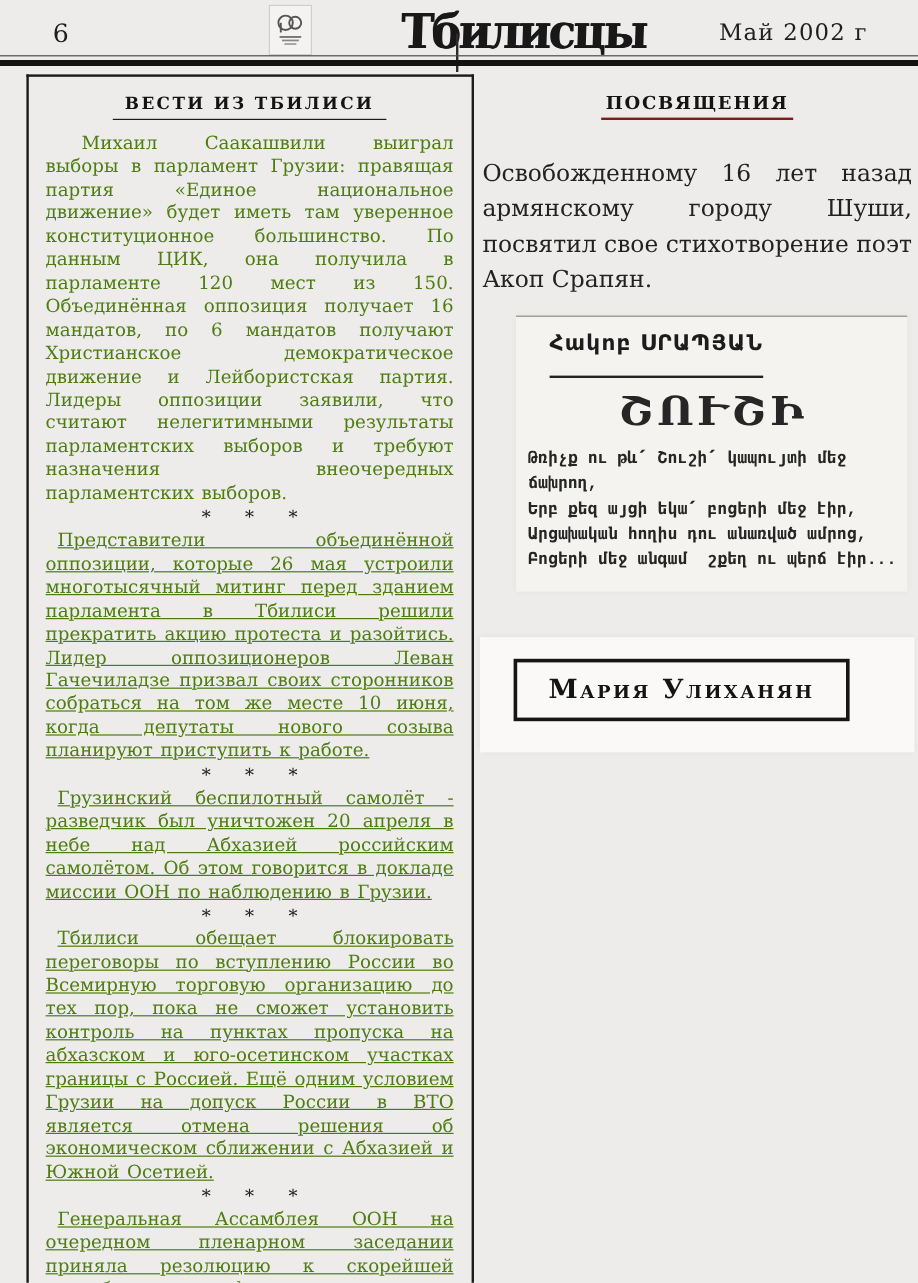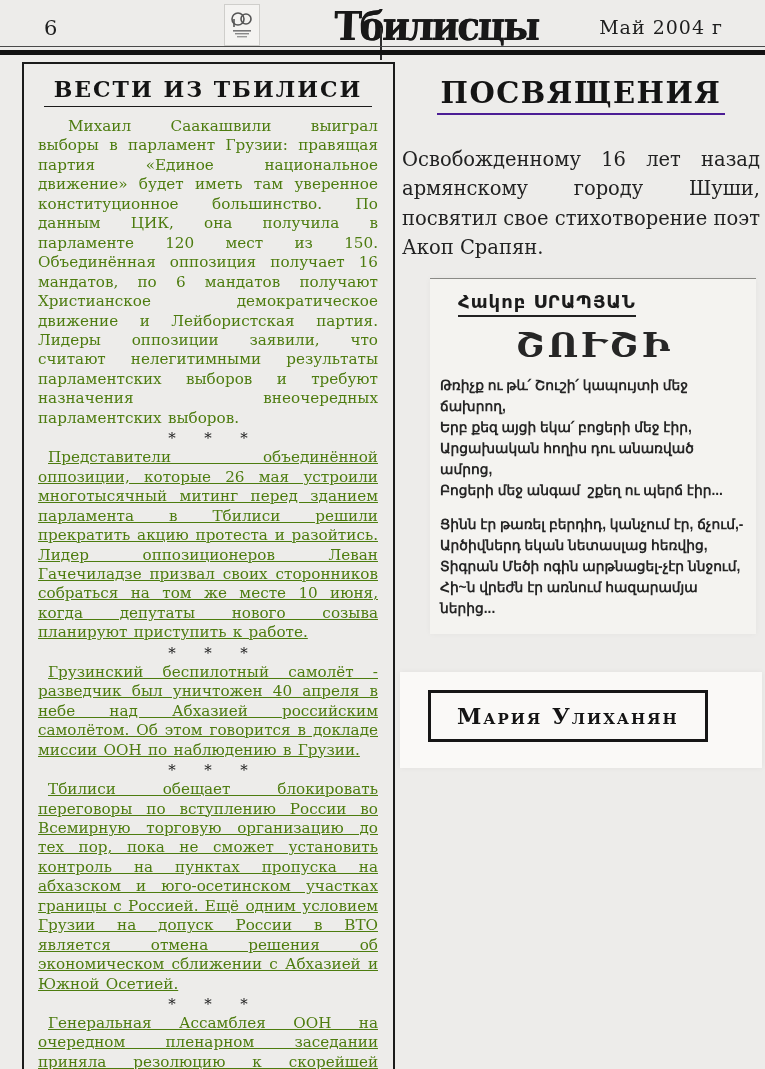--- a/index.html
+++ b/index.html
@@ -29,58 +29,58 @@
   .rule{position:absolute;left:0;top:46px;width:765px;border-top:1.5px solid #4a4a4a;}
   .rule-thick{position:absolute;left:0;top:50px;width:765px;height:5px;background:#121212;}
   
   .left-box{
     position:absolute;left:22px;top:62px;width:373px;height:1010px;
     border:2px solid #1b1b1b;border-bottom:none;box-sizing:border-box;
     padding:10px 15px 0 14px;background:transparent;
   }
   .left-title-wrap{text-align:center;margin:2px 0 10px 0;}
   .left-title{
-    display:inline-block;font-size:22px;font-weight:bold;letter-spacing:2px;
+    display:inline-block;font-size:14px;font-weight:bold;letter-spacing:2px;
     border-bottom:1.5px solid #1b1b1b;padding:0 10px 4px 10px;color:#141414;
   }
   .news-par{
     font-size:15.2px;line-height:1.28;text-align:justify;margin:0;color:#4d7c0f;
     word-spacing:1.5px;
   }
   .news-par.first{text-indent:30px;}
   .news-par.small-indent{text-indent:10px;text-decoration:underline;}
   .stars{text-align:center;font-size:15px;margin:1px 0;white-space:pre;color:#222;}
   
   .right-col{position:absolute;left:400px;top:62px;width:362px;}
   .ded-title-wrap{text-align:center;margin-top:14px;}
   .ded-title{
-    display:inline-block;font-size:29px;font-weight:bold;letter-spacing:1.5px;
-    border-bottom:2px solid #4c1d95;padding:0 4px 3px 4px;color:#141414;
+    display:inline-block;font-size:15px;font-weight:bold;letter-spacing:1.5px;
+    border-bottom:2px solid #7f1d1d;padding:0 4px 3px 4px;color:#141414;
   }
   .ded-intro{
     margin:30px 2px 0 2px;font-size:19.5px;line-height:1.5;text-align:justify;color:#222;
   }
   .arm-clip{
     margin:16px 6px 0 30px;background:#f4f3f0;
     border-top:1.5px solid #8a8a86;
     padding:12px 8px 14px 10px;
     box-shadow:0 0 6px rgba(0,0,0,0.04);
   }
   .arm-author{
     display:inline-block;margin-left:18px;font-size:18px;font-weight:bold;
-    border-bottom:2px solid #222;padding-bottom:3px;letter-spacing:1px;
+    border-bottom:2px solid #222;padding-bottom:16px;letter-spacing:1px;
     font-family:"DejaVu Sans","Liberation Sans",sans-serif;color:#1c1c1c;
   }
   .arm-title{
     margin:8px 0 10px 0;text-align:center;font-size:35px;font-weight:bold;letter-spacing:3px;
     font-family:"DejaVu Serif","Liberation Serif",serif;color:#262626;
     transform:scaleY(0.95);
   }
   .arm-stanza{
-    white-space:pre-wrap;font-family:Liberation Sans, sans-serif;
+    white-space:pre-wrap;font-family:Liberation Mono, monospace;
     font-size:13.8px;font-weight:600;line-height:1.52;color:#252525;margin:0 0 13px 0;
   }
   .arm-stanza:last-child{margin-bottom:0;}
   
   .mem-clip{
     margin:38px 0 0 0;background:#faf9f7;padding:18px 16px 26px 22px;
     box-shadow:0 0 6px rgba(0,0,0,0.05);
   }
   .mem-name-box{
     display:inline-block;border:3px solid #161616;padding:10px 26px;margin-left:6px;
@@ -100,36 +100,36 @@
       <circle cx="17" cy="10" r="5" fill="none" stroke="#555" stroke-width="1.6"></circle>
       <path d="M5 10 v8" stroke="#555" stroke-width="1.6" fill="none"></path>
       <rect x="4" y="21" width="18" height="1.6" fill="#777"></rect>
       <rect x="6" y="24" width="14" height="1.4" fill="#888"></rect>
       <rect x="8" y="27" width="10" height="1.4" fill="#999"></rect>
     </svg>
   </div>
 
   <div class="hdr-masthead">Тбилисцы</div>
 
-  <div class="hdr-date">Май  2004 г</div>
+  <div class="hdr-date">Май  2002 г</div>
 
   <div class="hdr-tick"></div>
   <div class="rule"></div>
   <div class="rule-thick"></div>
 
   <div class="left-box">
     <div class="left-title-wrap">
       <span class="left-title">ВЕСТИ ИЗ ТБИЛИСИ</span>
     </div>
 
     <p class="news-par first">Михаил Саакашвили выиграл выборы в парламент Грузии: правящая партия «Единое национальное движение» будет иметь там уверенное конституционное большинство. По данным ЦИК, она получила в парламенте 120 мест из 150. Объединённая оппозиция получает 16 мандатов, по 6 мандатов получают Христианское демократическое движение и Лейбористская партия. Лидеры оппозиции заявили, что считают нелегитимными результаты парламентских выборов и требуют назначения внеочередных парламентских выборов.</p>
     <div class="stars">*      *      *</div>
     <p class="news-par small-indent">Представители объединённой оппозиции, которые 26 мая устроили многотысячный митинг перед зданием парламента в Тбилиси решили прекратить акцию протеста и разойтись. Лидер оппозиционеров Леван Гачечиладзе призвал своих сторонников собраться на том же месте 10 июня, когда депутаты нового созыва планируют приступить к работе.</p>
     <div class="stars">*      *      *</div>
-    <p class="news-par small-indent">Грузинский беспилотный самолёт - разведчик был уничтожен 40 апреля в небе над Абхазией российским самолётом. Об этом говорится в докладе миссии ООН по наблюдению в Грузии.</p>
+    <p class="news-par small-indent">Грузинский беспилотный самолёт - разведчик был уничтожен 20 апреля в небе над Абхазией российским самолётом. Об этом говорится в докладе миссии ООН по наблюдению в Грузии.</p>
     <div class="stars">*      *      *</div>
     <p class="news-par small-indent">Тбилиси обещает блокировать переговоры по вступлению России во Всемирную торговую организацию до тех пор, пока не сможет установить контроль на пунктах пропуска на абхазском и юго-осетинском участках границы с Россией. Ещё одним условием Грузии на допуск России в ВТО является отмена решения об экономическом сближении с Абхазией и Южной Осетией.</p>
     <div class="stars">*      *      *</div>
     <p class="news-par small-indent">Генеральная Ассамблея ООН на очередном пленарном заседании приняла резолюцию к скорейшей разработке графика возвращения грузинских беженцев в Абхазию. Представители 105 стран воздержались, 62 не голосовали, 11 – против. За резолюцию проголосовали 14 стран. Против грузинского проекта выступили Россия, Армения, Белоруссия, Венесуэла, Индия, Иран, КНДР, Мьянма, Сербия, Сирия, Судан.</p>
   </div>
 
   <div class="right-col">
 
     <div class="ded-title-wrap">
       <span class="ded-title">ПОСВЯЩЕНИЯ</span>
@@ -137,24 +137,20 @@
 
     <p class="ded-intro">Освобожденному 16 лет назад армянскому городу Шуши, посвятил свое стихотворение поэт Акоп Срапян.</p>
 
     <div class="arm-clip">
       <span class="arm-author">Հակոբ ՍՐԱՊՅԱՆ</span>
       <div class="arm-title">ՇՈՒՇԻ</div>
       <p class="arm-stanza">Թռիչք ու թև՛ Շուշի՛ կապույտի մեջ ճախրող,
 Երբ քեզ այցի եկա՛ բոցերի մեջ էիր,
 Արցախական հողիս դու անառված ամրոց,
 Բոցերի մեջ անգամ  շքեղ ու պերճ էիր...</p>
-      <p class="arm-stanza">Ցինն էր թառել բերդիդ, կանչում էր, ճչում,-
-Արծիվներդ եկան նետասլաց հեռվից,
-Տիգրան Մեծի ոգին արթնացել-չէր ննջում,
-Հի~ն վրեժն էր առնում հազարամյա ներից...</p>
     </div>
 
     <div class="mem-clip">
       <div class="mem-name-box">Мария Улиханян</div>
       
       
     </div>
 
   </div>
 </div>

